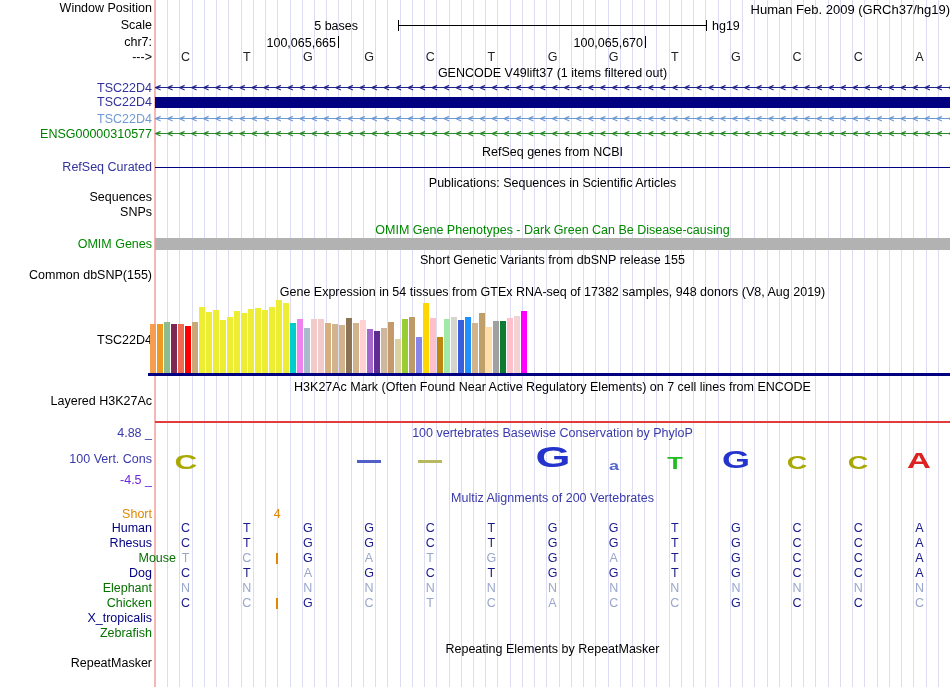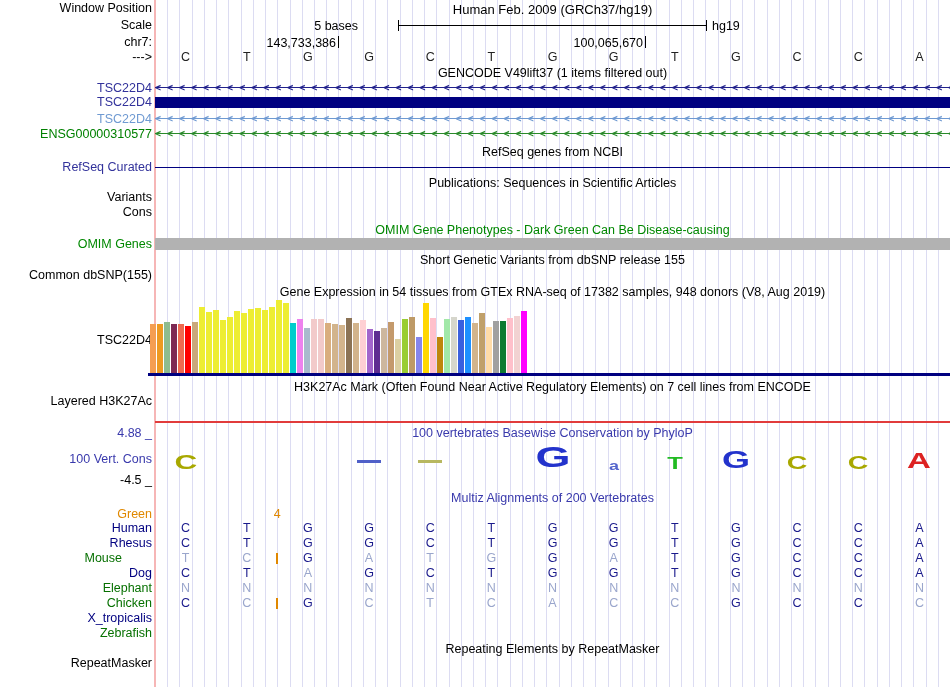--- a/index.html
+++ b/index.html
@@ -4,21 +4,21 @@
 <style>
   html,body{margin:0;padding:0;background:#fff;}
   .browser{position:relative;width:950px;height:687px;overflow:hidden;background:#fff;
            font-family:"Liberation Sans",sans-serif;font-size:12.5px;color:#000;}
   .grid{position:absolute;left:155px;top:0;width:795px;height:687px;
         background:repeating-linear-gradient(to right,#dcdcf2 0,#dcdcf2 1px,transparent 1px,transparent 12.231px);}
   .startline{position:absolute;left:154px;top:0;width:2px;height:687px;background:#f6b6b6;}
   .abs{position:absolute;}
   .glabel{position:absolute;white-space:nowrap;line-height:13px;}
   .heading{position:absolute;left:155px;width:795px;text-align:center;white-space:nowrap;line-height:13px;}
-  .titlebar{position:absolute;left:155px;top:2px;width:795px;display:flex;justify-content:center;gap:16px;
+  .titlebar{position:absolute;left:155px;top:2px;width:795px;display:flex;justify-content:flex-end;gap:16px;
             font-size:13px;white-space:nowrap;}
   .scale-text{top:19px;right:592px;}
   .scale-line{left:398px;top:25px;width:308px;height:1px;background:#000;}
   .scale-tick{width:1px;height:11px;background:#000;top:20px;}
   .hg19{left:712px;top:19px;}
   .coordL{top:36px;right:614px;}
   .coordR{top:36px;right:307px;}
   .ctick{width:1px;height:12px;background:#000;top:36px;}
   .baseletter{position:absolute;top:51px;transform:translateX(-50%);color:#222;line-height:13px;}
   .generow{position:absolute;left:155px;width:795px;height:12px;overflow:hidden;}
@@ -45,46 +45,46 @@
   <div class="titlebar">
     <span>Human Feb. 2009 (GRCh37/hg19)</span>
   </div>
 
   <span class="abs scale-text">5 bases</span>
   <div class="abs scale-line"></div>
   <div class="abs scale-tick" style="left:398px"></div>
   <div class="abs scale-tick" style="left:706px"></div>
   <span class="abs hg19">hg19</span>
 
-  <span class="abs coordL">143,733,386</span>
+  <span class="abs coordL">100,065,665</span>
   <div class="abs ctick" style="left:338px"></div>
   <span class="abs coordR">100,065,670</span>
   <div class="abs ctick" style="left:645px"></div>
 
   <div class="abs refseq-line"></div>
   <div class="abs omim-bar"></div>
   <div class="abs gtex-baseline"></div>
   <div class="abs h3k-line"></div>
 
   <div id="gen">
       <div class="glabel" style="top: 2px; right: 798px; color: rgb(0, 0, 0);">Window Position</div>
       <div class="glabel" style="top: 19px; right: 798px; color: rgb(0, 0, 0);">Scale</div>
       <div class="glabel" style="top: 36px; right: 798px; color: rgb(0, 0, 0);">chr7:</div>
       <div class="glabel" style="top: 51px; right: 798px; color: rgb(0, 0, 0);">---&gt;</div>
       <div class="glabel" style="top: 161px; right: 798px; color: rgb(50, 50, 155);">RefSeq Curated</div>
-      <div class="glabel" style="top: 191px; right: 798px; color: rgb(0, 0, 0);">Variants</div>
-      <div class="glabel" style="top: 206px; right: 798px; color: rgb(0, 0, 0);">Cons</div>
+      <div class="glabel" style="top: 191px; right: 798px; color: rgb(0, 0, 0);">Sequences</div>
+      <div class="glabel" style="top: 206px; right: 798px; color: rgb(0, 0, 0);">SNPs</div>
       <div class="glabel" style="top: 238px; right: 798px; color: rgb(0, 136, 0);">OMIM Genes</div>
       <div class="glabel" style="top: 269px; right: 798px; color: rgb(0, 0, 0);">Common dbSNP(155)</div>
       <div class="glabel" style="top: 334px; right: 798px; color: rgb(0, 0, 0);">TSC22D4</div>
       <div class="glabel" style="top: 395px; right: 798px; color: rgb(0, 0, 0);">Layered H3K27Ac</div>
       <div class="glabel" style="top: 427px; right: 798px; color: rgb(57, 57, 172);">4.88 _</div>
       <div class="glabel" style="top: 453px; right: 798px; color: rgb(57, 57, 172);">100 Vert. Cons</div>
-      <div class="glabel" style="top: 474px; right: 798px; color: #000000;">-4.5 _</div>
-      <div class="glabel" style="top: 508px; right: 798px; color: rgb(224, 136, 0);">Green</div>
+      <div class="glabel" style="top: 474px; right: 798px; color: #6d28d9;">-4.5 _</div>
+      <div class="glabel" style="top: 508px; right: 798px; color: rgb(224, 136, 0);">Short</div>
       <div class="glabel" style="top: 657px; right: 798px; color: rgb(0, 0, 0);">RepeatMasker</div>
       <div class="heading" style="top: 67px; color: rgb(0, 0, 0);">GENCODE V49lift37 (1 items filtered out)</div>
       <div class="heading" style="top: 146px; color: rgb(0, 0, 0);">RefSeq genes from NCBI</div>
       <div class="heading" style="top: 177px; color: rgb(0, 0, 0);">Publications: Sequences in Scientific Articles</div>
       <div class="heading" style="top: 224px; color: rgb(0, 136, 0);">OMIM Gene Phenotypes - Dark Green Can Be Disease-causing</div>
       <div class="heading" style="top: 254px; color: rgb(0, 0, 0);">Short Genetic Variants from dbSNP release 155</div>
       <div class="heading" style="top: 286px; color: rgb(0, 0, 0);">Gene Expression in 54 tissues from GTEx RNA-seq of 17382 samples, 948 donors (V8, Aug 2019)</div>
       <div class="heading" style="top: 381px; color: rgb(0, 0, 0);">H3K27Ac Mark (Often Found Near Active Regulatory Elements) on 7 cell lines from ENCODE</div>
       <div class="heading" style="top: 427px; color: rgb(57, 57, 172);">100 vertebrates Basewise Conservation by PhyloP</div>
       <div class="heading" style="top: 492px; color: rgb(57, 57, 172);">Multiz Alignments of 200 Vertebrates</div>
@@ -205,21 +205,21 @@
       <div class="mzletter" style="left: 369.039px; top: 537px; color: rgb(26, 26, 140);">G</div>
       <div class="mzletter" style="left: 430.193px; top: 537px; color: rgb(26, 26, 140);">C</div>
       <div class="mzletter" style="left: 491.347px; top: 537px; color: rgb(26, 26, 140);">T</div>
       <div class="mzletter" style="left: 552.501px; top: 537px; color: rgb(26, 26, 140);">G</div>
       <div class="mzletter" style="left: 613.655px; top: 537px; color: rgb(26, 26, 140);">G</div>
       <div class="mzletter" style="left: 674.809px; top: 537px; color: rgb(26, 26, 140);">T</div>
       <div class="mzletter" style="left: 735.963px; top: 537px; color: rgb(26, 26, 140);">G</div>
       <div class="mzletter" style="left: 797.117px; top: 537px; color: rgb(26, 26, 140);">C</div>
       <div class="mzletter" style="left: 858.271px; top: 537px; color: rgb(26, 26, 140);">C</div>
       <div class="mzletter" style="left: 919.425px; top: 537px; color: rgb(26, 26, 140);">A</div>
-      <div class="glabel" style="top: 552px; right: 828px; color: rgb(6, 112, 0);">Mouse</div>
+      <div class="glabel" style="top: 552px; right: 774px; color: rgb(6, 112, 0);">Mouse</div>
       <div class="mzletter" style="left: 185.577px; top: 552px; color: rgb(154, 166, 204);">T</div>
       <div class="mzletter" style="left: 246.731px; top: 552px; color: rgb(154, 166, 204);">C</div>
       <div class="mzletter" style="left: 307.885px; top: 552px; color: rgb(26, 26, 140);">G</div>
       <div class="mzletter" style="left: 369.039px; top: 552px; color: rgb(154, 166, 204);">A</div>
       <div class="mzletter" style="left: 430.193px; top: 552px; color: rgb(154, 166, 204);">T</div>
       <div class="mzletter" style="left: 491.347px; top: 552px; color: rgb(154, 166, 204);">G</div>
       <div class="mzletter" style="left: 552.501px; top: 552px; color: rgb(26, 26, 140);">G</div>
       <div class="mzletter" style="left: 613.655px; top: 552px; color: rgb(154, 166, 204);">A</div>
       <div class="mzletter" style="left: 674.809px; top: 552px; color: rgb(26, 26, 140);">T</div>
       <div class="mzletter" style="left: 735.963px; top: 552px; color: rgb(26, 26, 140);">G</div>

